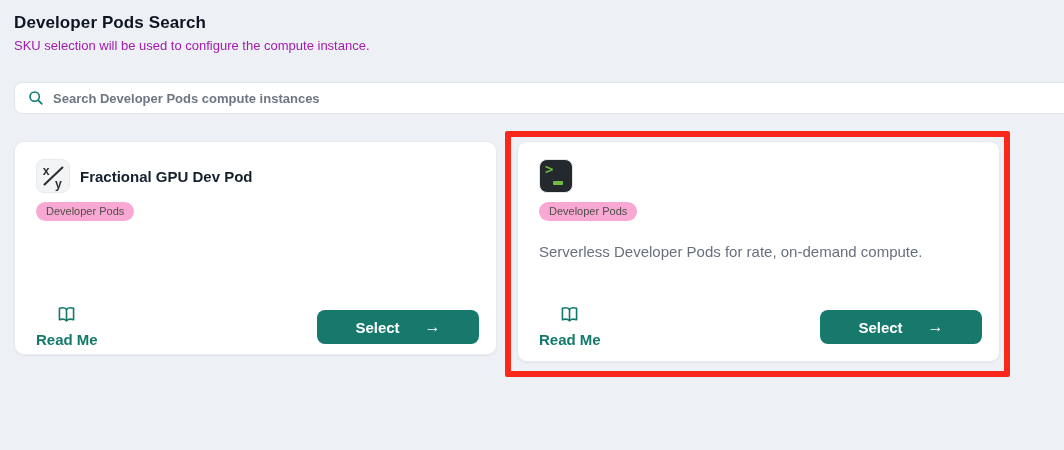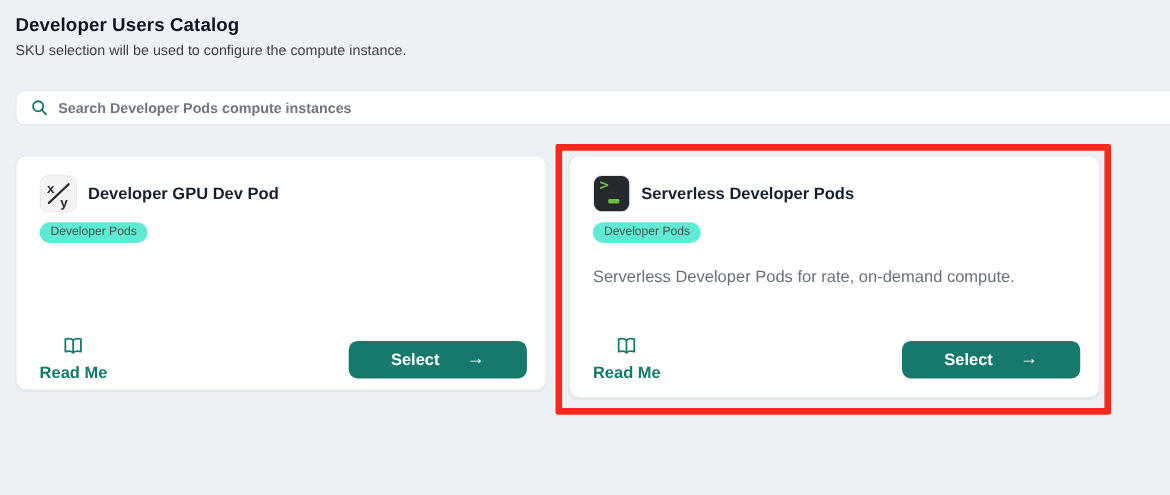--- a/index.html
+++ b/index.html
@@ -12,21 +12,21 @@
   }
 
   
   .page-title {
     position: absolute; left: 14px; top: 13px;
     font-size: 17px; font-weight: bold; color: #0E1522;
     letter-spacing: .1px;
   }
   .page-subtitle {
     position: absolute; left: 14px; top: 38px;
-    font-size: 13px; color: #404040;
+    font-size: 13px; color: #a21caf;
   }
 
   
   .search-bar {
     position: absolute; left: 14px; top: 82px; right: -12px; height: 32px;
     background: #FFFFFF;
     border: 1px solid #E1E5EA;
     border-radius: 8px;
     display: flex; align-items: center;
     padding-left: 13px;
@@ -68,21 +68,21 @@
     width: 10px; height: 3.5px; background: #6FBE44; border-radius: 1px;
   }
 
   .card-title {
     position: absolute; left: 65px; top: 26px;
     font-size: 15px; font-weight: bold; color: #15202E;
   }
   .badge {
     position: absolute; left: 21px; top: 60px;
     display: inline-block;
-    background: #5eead4;
+    background: #f9a8d4;
     color: #4E4F47;
     font-size: 11px;
     padding: 4px 10px 4px;
     border-radius: 10px;
     line-height: 11px;
   }
   .card-desc {
     position: absolute; left: 21px; top: 97px; width: 448px;
     font-size: 15px; line-height: 25px; color: #68707C;
   }
@@ -114,42 +114,42 @@
     width: 505px; height: 246px;
     border: 6px solid #F8291A;
     border-radius: 2px;
     pointer-events: none;
     z-index: 10;
   }
 </style>
 </head>
 <body>
 
-<h1 class="page-title">Developer Users Catalog</h1>
+<h1 class="page-title">Developer Pods Search</h1>
 <p class="page-subtitle">SKU selection will be used to configure the compute instance.</p>
 
 <div class="search-bar">
   <span class="search-icon">
     <svg viewBox="0 0 18 18" width="16" height="16" fill="none" stroke="#0F7A6C" stroke-width="1.8" stroke-linecap="round">
       <circle cx="7.5" cy="7.5" r="5.2"></circle>
       <line x1="11.6" y1="11.6" x2="15.6" y2="15.6"></line>
     </svg>
   </span>
   <input class="search-input" type="text" placeholder="Search Developer Pods compute instances" style="">
 </div>
 
 <div class="card card-1">
   <div class="icon-box xy-box">
     <svg viewBox="0 0 34 34" width="32" height="32">
       <text x="6" y="16" font-size="13" font-weight="bold" fill="#2A2E33" font-family="Liberation Sans, sans-serif">x</text>
       <line x1="8" y1="26" x2="27" y2="8" stroke="#2A2E33" stroke-width="2.2" stroke-linecap="round"></line>
       <text x="19" y="30" font-size="13" font-weight="bold" fill="#2A2E33" font-family="Liberation Sans, sans-serif">y</text>
     </svg>
   </div>
-  <div class="card-title">Developer GPU Dev Pod</div>
+  <div class="card-title">Fractional GPU Dev Pod</div>
   <span class="badge">Developer Pods</span>
   <div class="card-footer">
     <span class="readme-link">
       <svg viewBox="0 0 20 18" width="19" height="17" fill="none" stroke="#13796B" stroke-width="1.7" stroke-linecap="round" stroke-linejoin="round">
         <path d="M10 3.5 C8.5 2 5.5 1.5 2.5 2.5 V14.5 C5.5 13.5 8.5 14 10 15.5 C11.5 14 14.5 13.5 17.5 14.5 V2.5 C14.5 1.5 11.5 2 10 3.5 Z"></path>
         <line x1="10" y1="3.5" x2="10" y2="15.5"></line>
       </svg>
       <span>Read Me</span>
     </span>
     <button class="select-btn">
@@ -157,21 +157,20 @@
       <span class="select-arrow">→</span>
     </button>
   </div>
 </div>
 
 <div class="card card-2">
   <div class="icon-box term-box">
     <span class="term-prompt">&gt;</span>
     <div class="term-underscore"></div>
   </div>
-  <div class="card-title">Serverless Developer Pods</div>
   <span class="badge">Developer Pods</span>
   <p class="card-desc">Serverless Developer Pods for rate, on-demand compute.</p>
   <div class="card-footer">
     <span class="readme-link">
       <svg viewBox="0 0 20 18" width="19" height="17" fill="none" stroke="#13796B" stroke-width="1.7" stroke-linecap="round" stroke-linejoin="round">
         <path d="M10 3.5 C8.5 2 5.5 1.5 2.5 2.5 V14.5 C5.5 13.5 8.5 14 10 15.5 C11.5 14 14.5 13.5 17.5 14.5 V2.5 C14.5 1.5 11.5 2 10 3.5 Z"></path>
         <line x1="10" y1="3.5" x2="10" y2="15.5"></line>
       </svg>
       <span>Read Me</span>
     </span>

